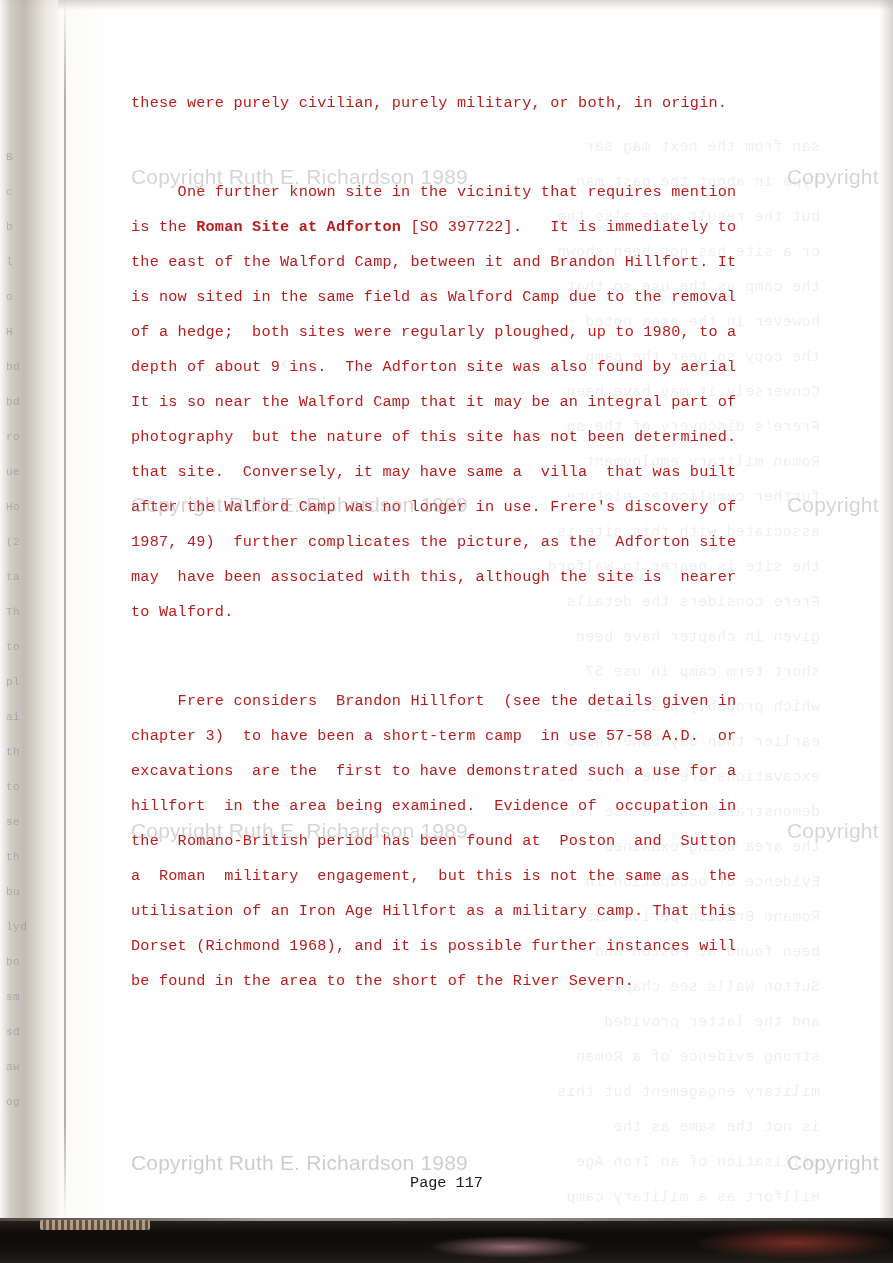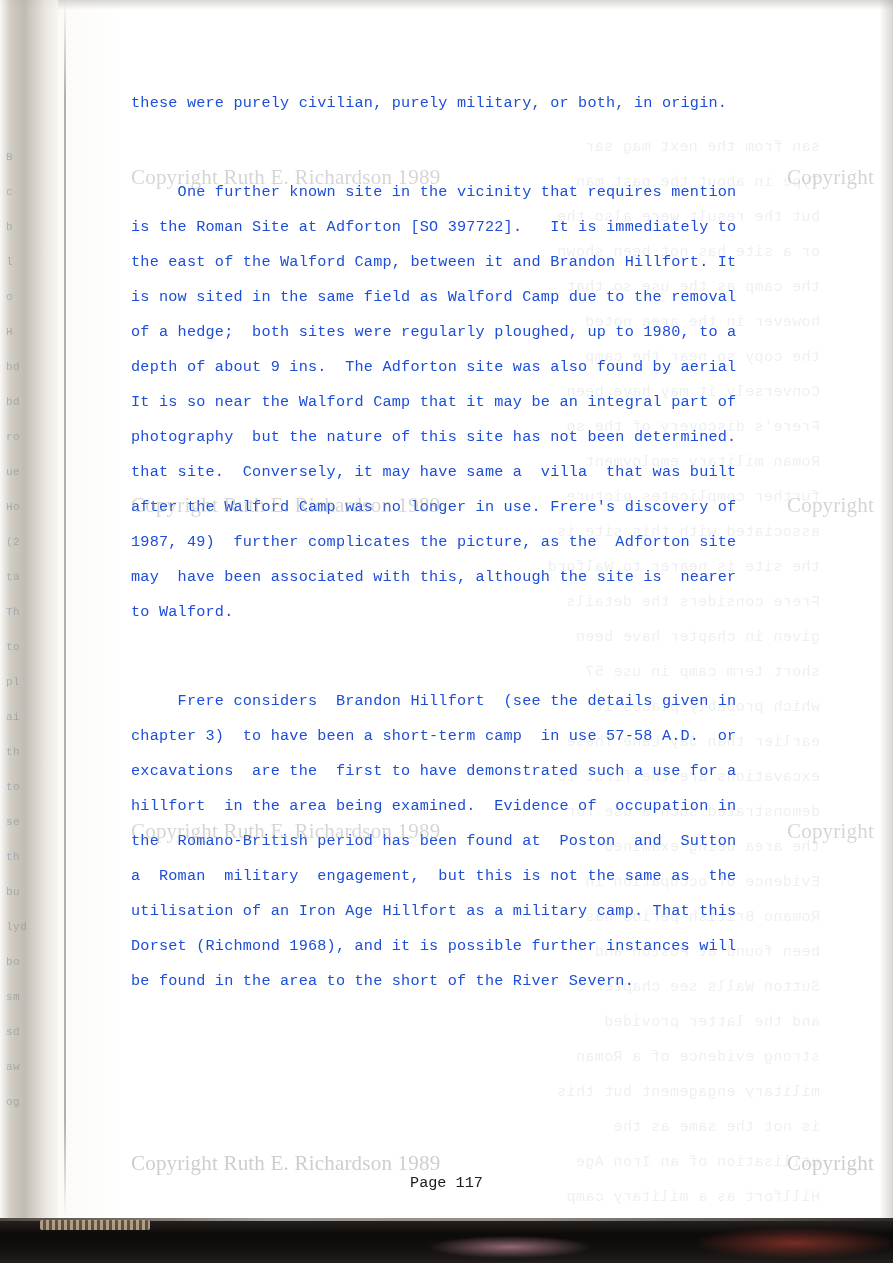--- a/index.html
+++ b/index.html
@@ -67,47 +67,47 @@
     user-select: none;
     white-space: pre-wrap;
   }
 
   
   .content {
     position: absolute;
     left: 131px;
     top: 86px;
     width: 692px;
-    color: #1d4ed8;
+    color: #b91c1c;
     font-size: 15.2px;
     line-height: 35px;
     letter-spacing: .2px;
   }
   .line {
     white-space: pre;
     height: 35px;
   }
   .para-gap { height: 54px; }
-  .bold { font-weight: normal; }
+  .bold { font-weight: bold; }
 
   
   .page-number {
     position: absolute;
     left: 0; right: 0;
     top: 1174px;
     text-align: center;
     font-size: 15.2px;
     color: #1b1b1e;
     font-family: "Liberation Mono", "DejaVu Sans Mono", monospace;
   }
 
   
   .wm {
     position: absolute;
-    font-family: Liberation Serif, serif;
+    font-family: Liberation Sans, sans-serif;
     font-size: 21px;
     color: rgba(150,150,152,.40);
     white-space: nowrap;
     user-select: none;
     letter-spacing: .2px;
     text-align: right;
   }
   .wm1 { left: 131px; top: 165px; }
   .wm2 { left: 787px; top: 165px; }
   .wm3 { left: 131px; top: 493px; }

